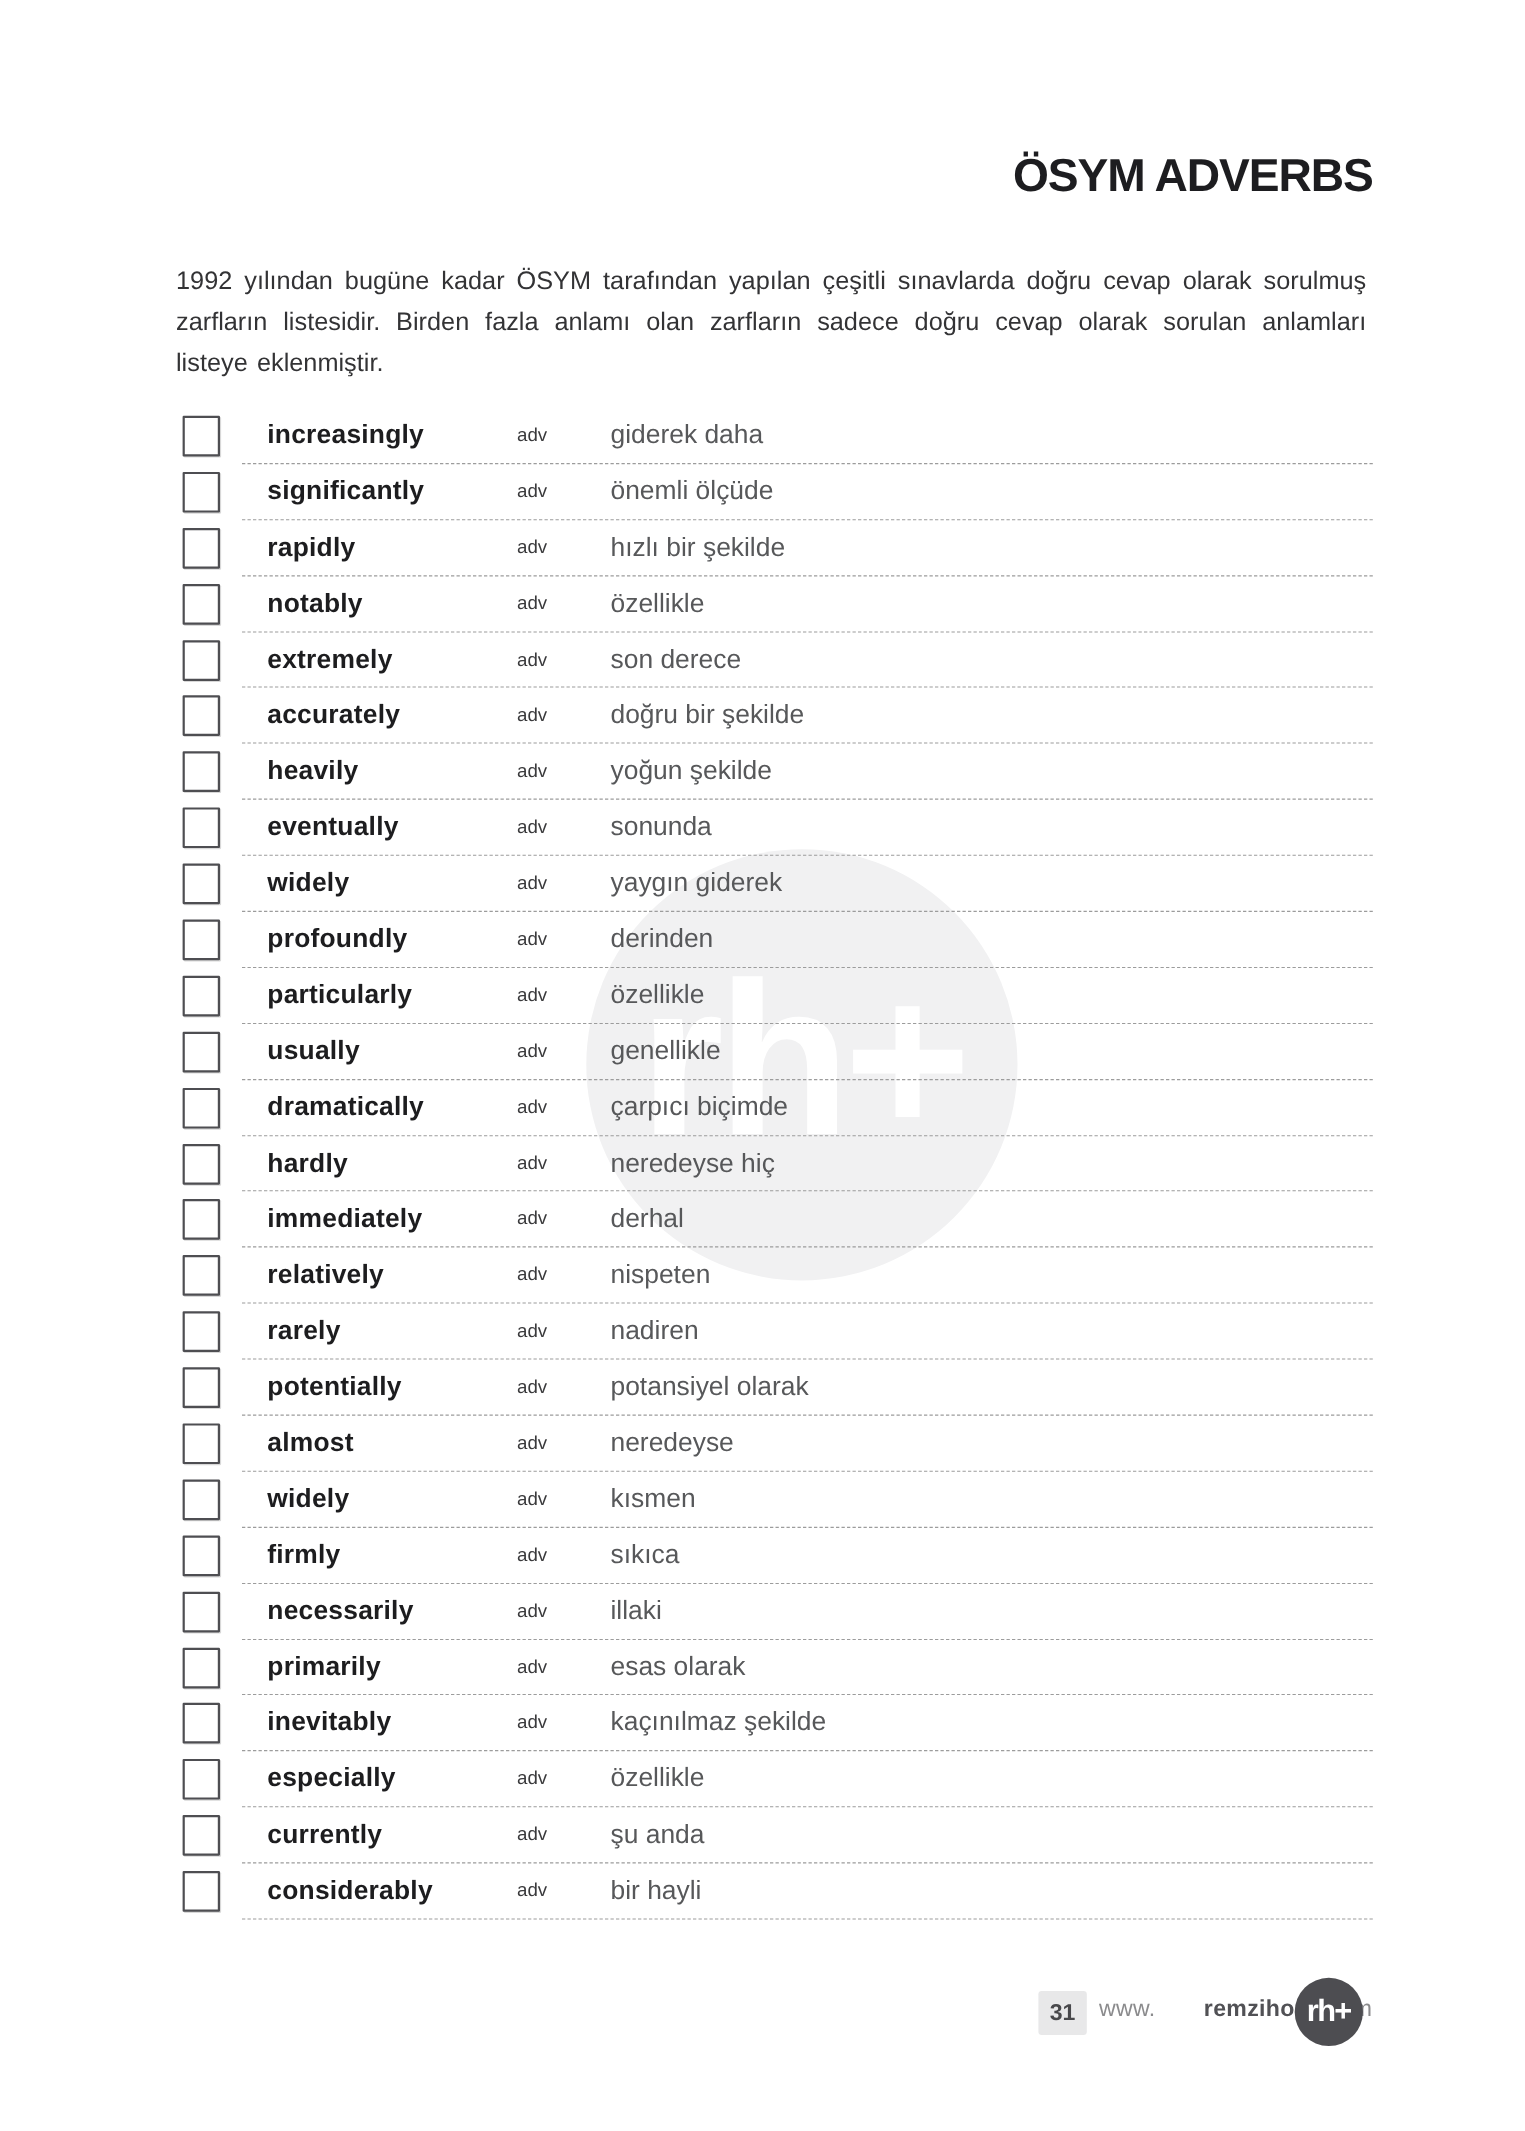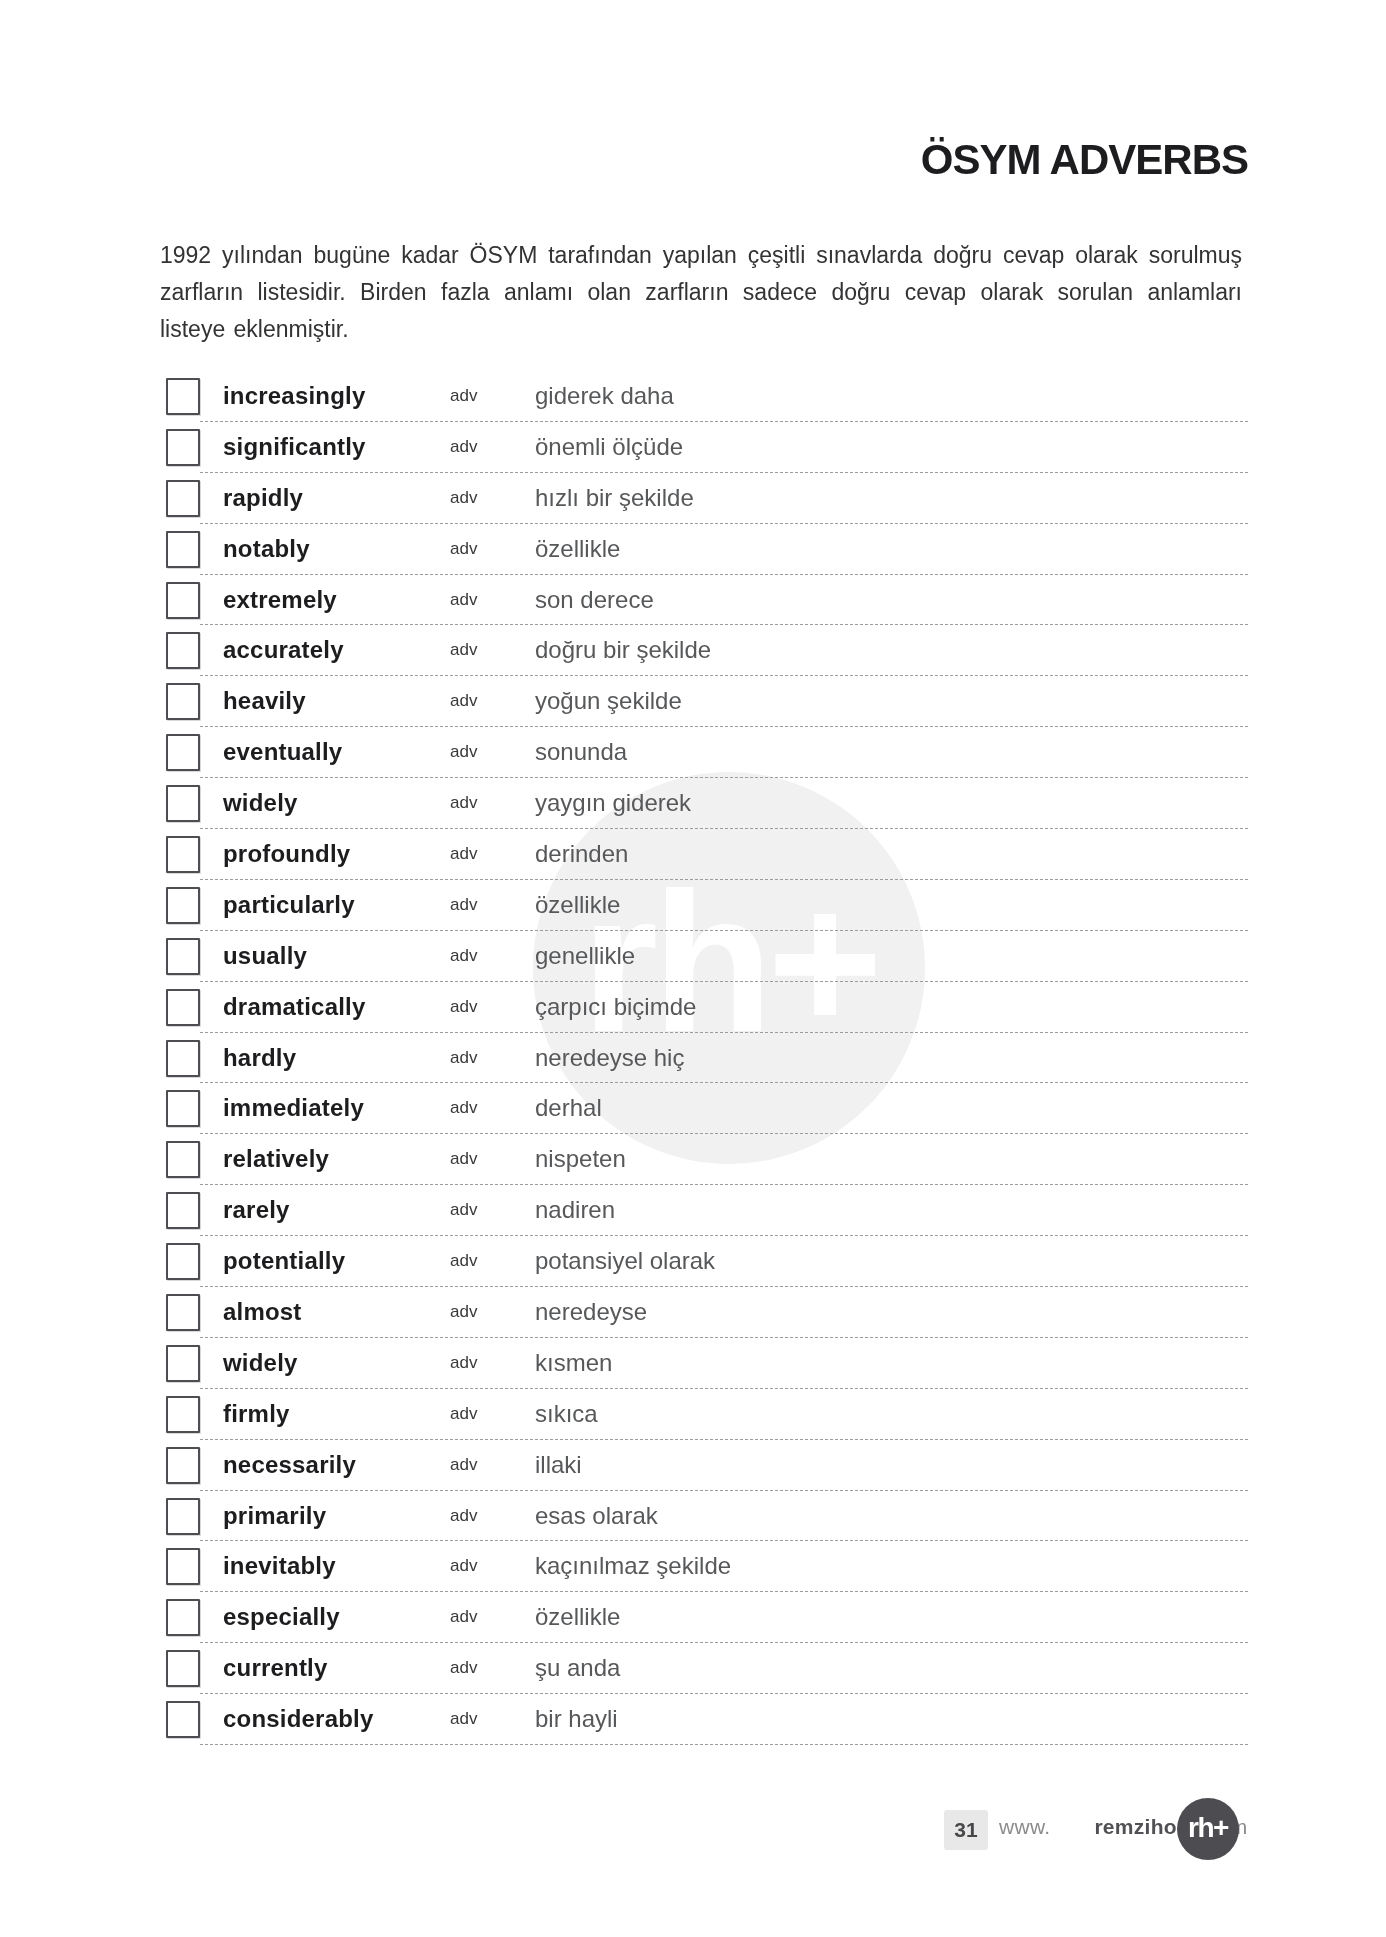--- a/index.html
+++ b/index.html
@@ -61,20 +61,21 @@
   
   .word-list {
     position: absolute;
     top: 371px; left: 0;
     width: 1088px;
   }
   .row {
     display: flex;
     height: 50.9px;
     align-items: stretch;
+    gap: 20px;
   }
   .check-col {
     width: 40px;
     display: flex; align-items: center;
     padding-left: 6px;
     flex: none;
   }
   .checkbox {
     width: 34px; height: 37px;
     background: #ffffff;

